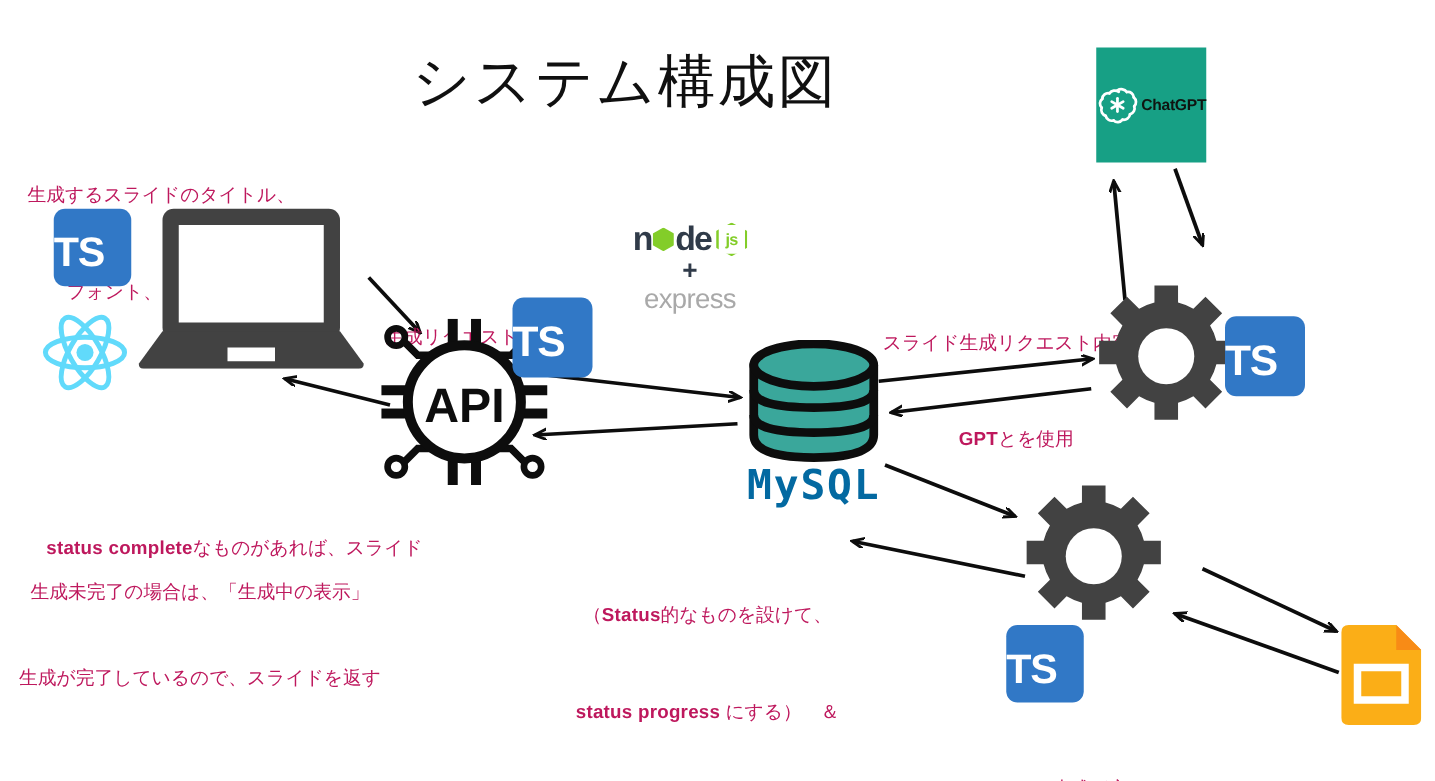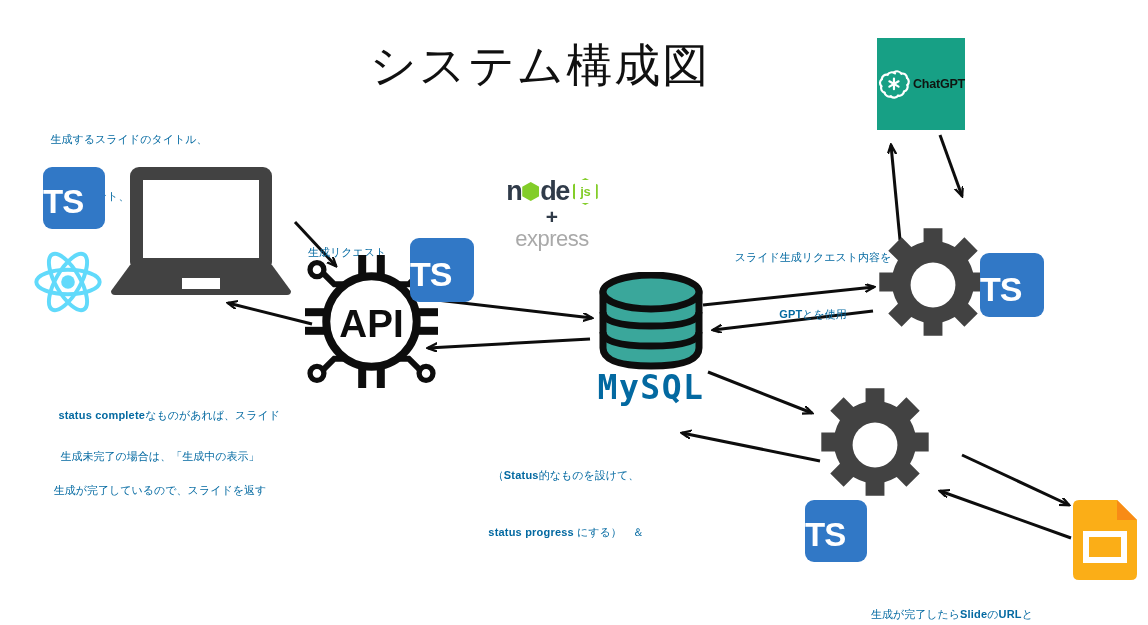--- a/index.html
+++ b/index.html
@@ -21,28 +21,27 @@
   
   #diagram-title {
     left: 0; top: 38px;
     width: 1000px;
     text-align: center;
     font-size: 46px;
     font-weight: 400;
     letter-spacing: 2px;
     color: #101010;
     line-height: 1.2;
-    margin-left: 40px;
   }
 
   
   .note {
-    font-size: 11px;
+    font-size: 15px;
     line-height: 1.72;
-    color: #0369a1;
+    color: #be185d;
     text-align: center;
     white-space: pre;
   }
   .note b { font-weight: 700; letter-spacing: .2px; }
 
   
   #arrow-layer {
     left: 0; top: 0;
     width: 1148px; height: 625px;
     pointer-events: none;

